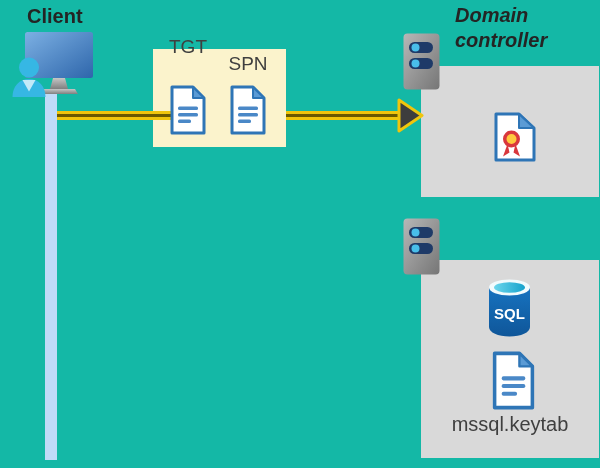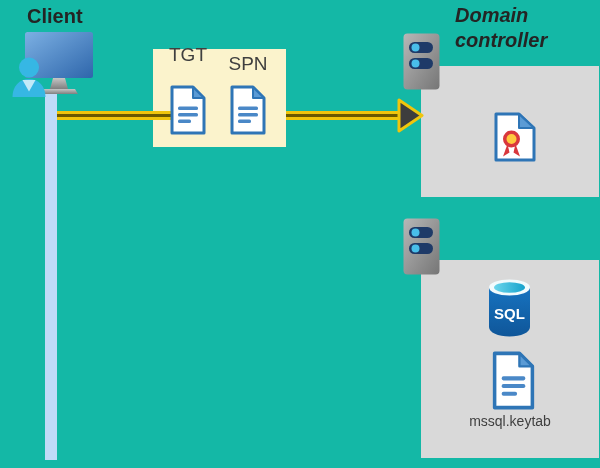--- a/index.html
+++ b/index.html
@@ -7,21 +7,21 @@
     position:relative;width:600px;height:468px;background:#14b8a6;overflow:hidden;
     font-family:"Liberation Sans","DejaVu Sans",sans-serif;
   }
   .abs{position:absolute;}
   .title{font-weight:bold;font-size:20px;line-height:25px;color:#242424;}
   .small-label{font-size:19px;color:#3f3f3f;text-align:center;}
   
   .timeline{left:45px;top:92px;width:12px;height:368px;background:#bfdbf8;z-index:1;}
   
   .ticket-box{left:153px;top:49px;width:133px;height:98px;background:#fbf3cc;z-index:2;}
-  .tgt-label{left:166px;top:44px;width:44px;z-index:4;}
+  .tgt-label{left:166px;top:36px;width:44px;z-index:4;}
   .spn-label{left:226px;top:53px;width:44px;z-index:4;}
   .tgt-doc{left:168px;top:85px;z-index:4;}
   .spn-doc{left:228px;top:85px;z-index:4;}
   
   .arrow-seg{top:111px;height:9px;z-index:3;
     background:linear-gradient(to bottom,#f0c50c 0%,#f0c50c 32%,#6b5a00 32%,#6b5a00 68%,#f0c50c 68%,#f0c50c 100%);}
   .arrow-seg-a{left:57px;width:114px;}
   .arrow-seg-b{left:286px;width:113px;}
   .arrow-head{left:397px;top:98px;z-index:3;}
   
@@ -31,21 +31,21 @@
   .dc-title{left:455px;top:3px;width:130px;font-style:italic;}
   .linux-title{left:456px;top:225px;width:140px;white-space:nowrap;}
   .client-title{left:27px;top:4px;}
   .dc-server{left:403px;top:33px;z-index:2;}
   .linux-server{left:403px;top:218px;z-index:2;}
   .monitor{left:25px;top:32px;z-index:2;}
   .person{left:8px;top:57px;z-index:3;}
   .cert{left:492px;top:112px;z-index:2;}
   .sql{left:487px;top:278px;z-index:2;}
   .keytab-doc{left:489px;top:351px;z-index:2;}
-  .keytab-label{left:421px;top:413px;width:178px;font-size:14px;z-index:2;}
+  .keytab-label{left:421px;top:413px;width:178px;font-size:20px;z-index:2;}
 </style>
 </head>
 <body>
 
 <div class="stage">
 
   <div class="abs title client-title">Client</div>
 
   <svg class="abs monitor" width="68" height="62" viewBox="0 0 68 62">
     <defs>

